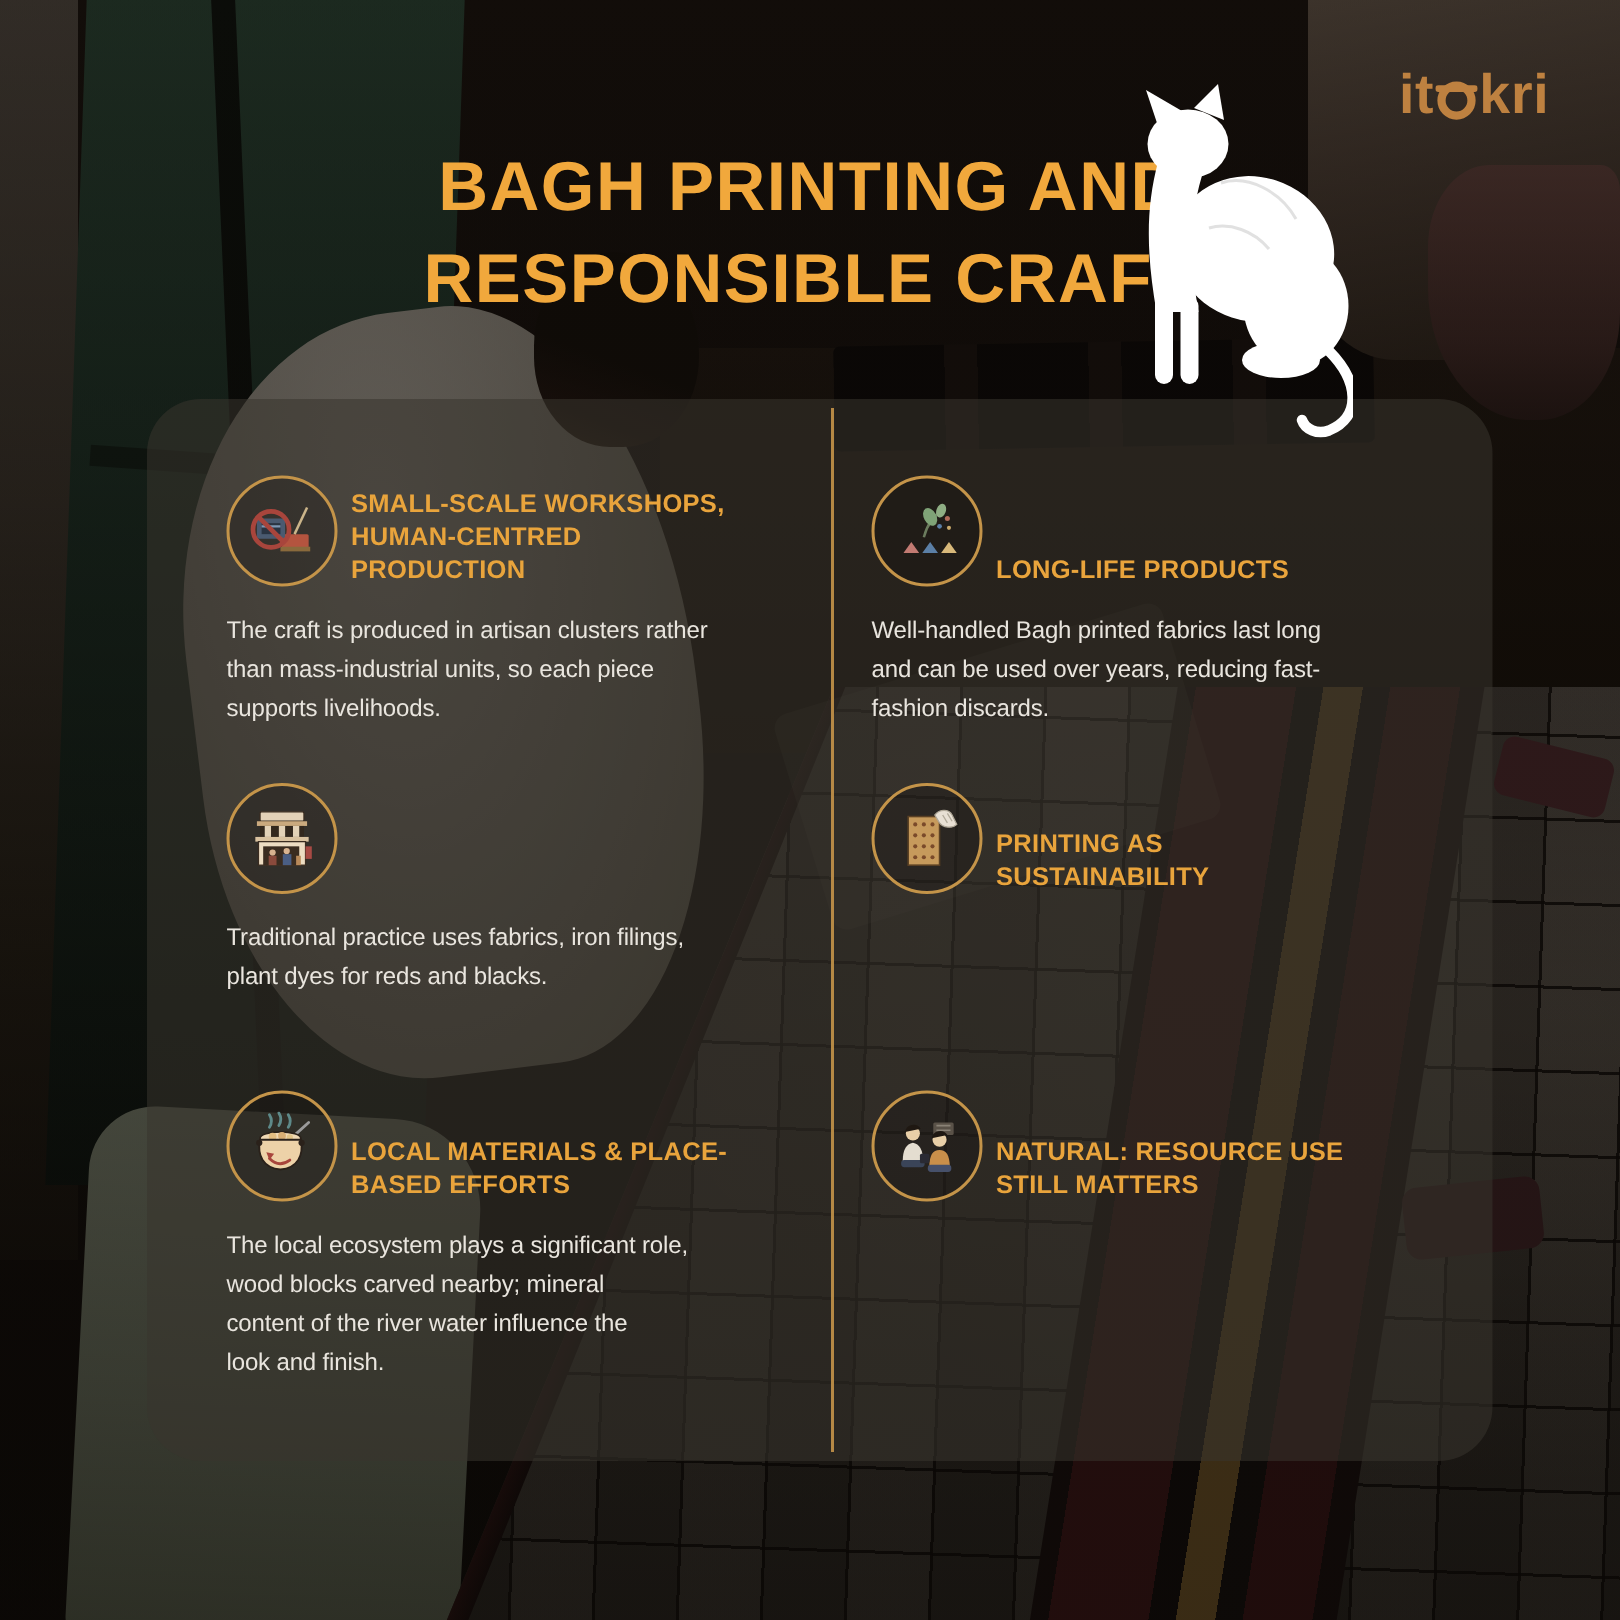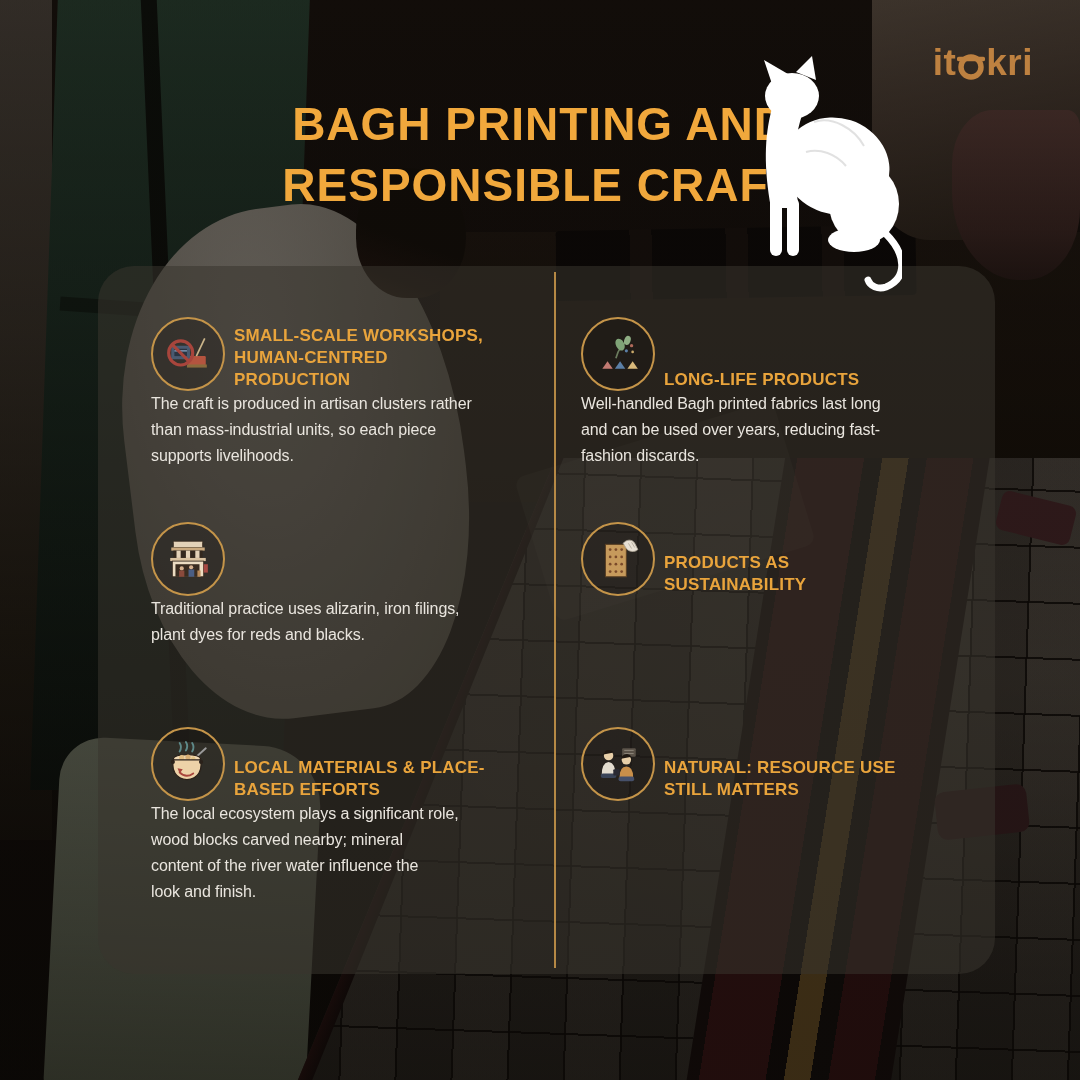--- a/index.html
+++ b/index.html
@@ -84,21 +84,21 @@
 
   .cat-wrap { left:736px; top:56px; width:166px; height:236px; z-index:6; }
 
   .info-item { position:absolute; width:406px; z-index:5; }
   .item-head { display:flex; align-items:flex-end; gap:9px; }
   .icon-circle { flex:none; width:74px; height:74px; border-radius:50%;
     border:2px solid #C49449; background:rgba(15,12,9,0.28);
     display:flex; align-items:center; justify-content:center; }
   .item-heading { padding-top:6px; font-size:17px; font-weight:bold; line-height:1.3;
     letter-spacing:0.2px; color:#E9A43C; white-space:pre-line; }
-  .item-body { font-size:16px; line-height:1.63; letter-spacing:-0.1px;
+  .item-body { margin-top:17px; font-size:16px; line-height:1.63; letter-spacing:-0.1px;
     color:#E9E5DE; white-space:pre-line; }
 
   .pos-1 { left:151px; top:317px; } .pos-2 { left:581px; top:317px; }
   .pos-3 { left:151px; top:522px; } .pos-4 { left:581px; top:522px; }
   .pos-5 { left:151px; top:727px; } .pos-6 { left:581px; top:727px; }
 </style>
 </head>
 <body>
 
 <div class="canvas">
@@ -217,21 +217,21 @@
           <rect x="10" y="27" width="23" height="12" fill="#3A2C20"></rect>
           <circle cx="16" cy="31" r="2" fill="#D8B390"></circle>
           <rect x="13.5" y="33" width="5" height="6" fill="#8A4A3C"></rect>
           <circle cx="25" cy="30" r="2" fill="#D8B390"></circle>
           <rect x="22.5" y="32" width="5.5" height="7" fill="#4A5E84"></rect>
           <rect x="31" y="33" width="3" height="6" fill="#B98A5A"></rect>
           <rect x="37" y="27" width="4" height="8" fill="#A84A44"></rect>
         </svg>
       </div>
     </div>
-    <div class="item-body">Traditional practice uses alizarin, iron filings,
+    <div class="item-body">Traditional practice uses fabrics, iron filings,
 plant dyes for reds and blacks.</div>
   </div>
 
   <div class="info-item pos-4">
     <div class="item-head">
       <div class="icon-circle">
         <svg width="46" height="46" viewBox="0 0 44 44">
           <rect x="10" y="8" width="20" height="31" fill="#C69A5C" stroke="#5A4024" stroke-width="1"></rect>
           <g fill="#7A4A2A">
             <circle cx="14.5" cy="13" r="1.3"></circle>
@@ -245,21 +245,21 @@
               <circle cx="25.5" cy="27" r="1.3"></circle>
             <circle cx="14.5" cy="34" r="1.3"></circle>
               <circle cx="20" cy="34" r="1.3"></circle>
               <circle cx="25.5" cy="34" r="1.3"></circle>
           </g>
           <path d="M27,7 C30,3 36,3 38,7 L41,13 C38,16 32,15 30,12 Z" fill="#E8E0D4" stroke="#B0A898" stroke-width="0.8"></path>
           <line x1="32" y1="7" x2="35" y2="12" stroke="#B0A898" stroke-width="0.8"></line>
           <line x1="35" y1="6" x2="38" y2="11" stroke="#B0A898" stroke-width="0.8"></line>
         </svg>
       </div>
-      <div class="item-heading">PRODUCTS AS
+      <div class="item-heading">PRINTING AS
 SUSTAINABILITY</div>
     </div>
   </div>
 
   <div class="info-item pos-5">
     <div class="item-head">
       <div class="icon-circle">
         <svg width="46" height="46" viewBox="0 0 44 44">
           <path d="M14,10 q2.5,-4 0,-8" stroke="#5E8A8A" stroke-width="1.8" fill="none" stroke-linecap="round"></path>
           <path d="M20,9 q2.5,-4 0,-8" stroke="#5E8A8A" stroke-width="1.8" fill="none" stroke-linecap="round"></path>

